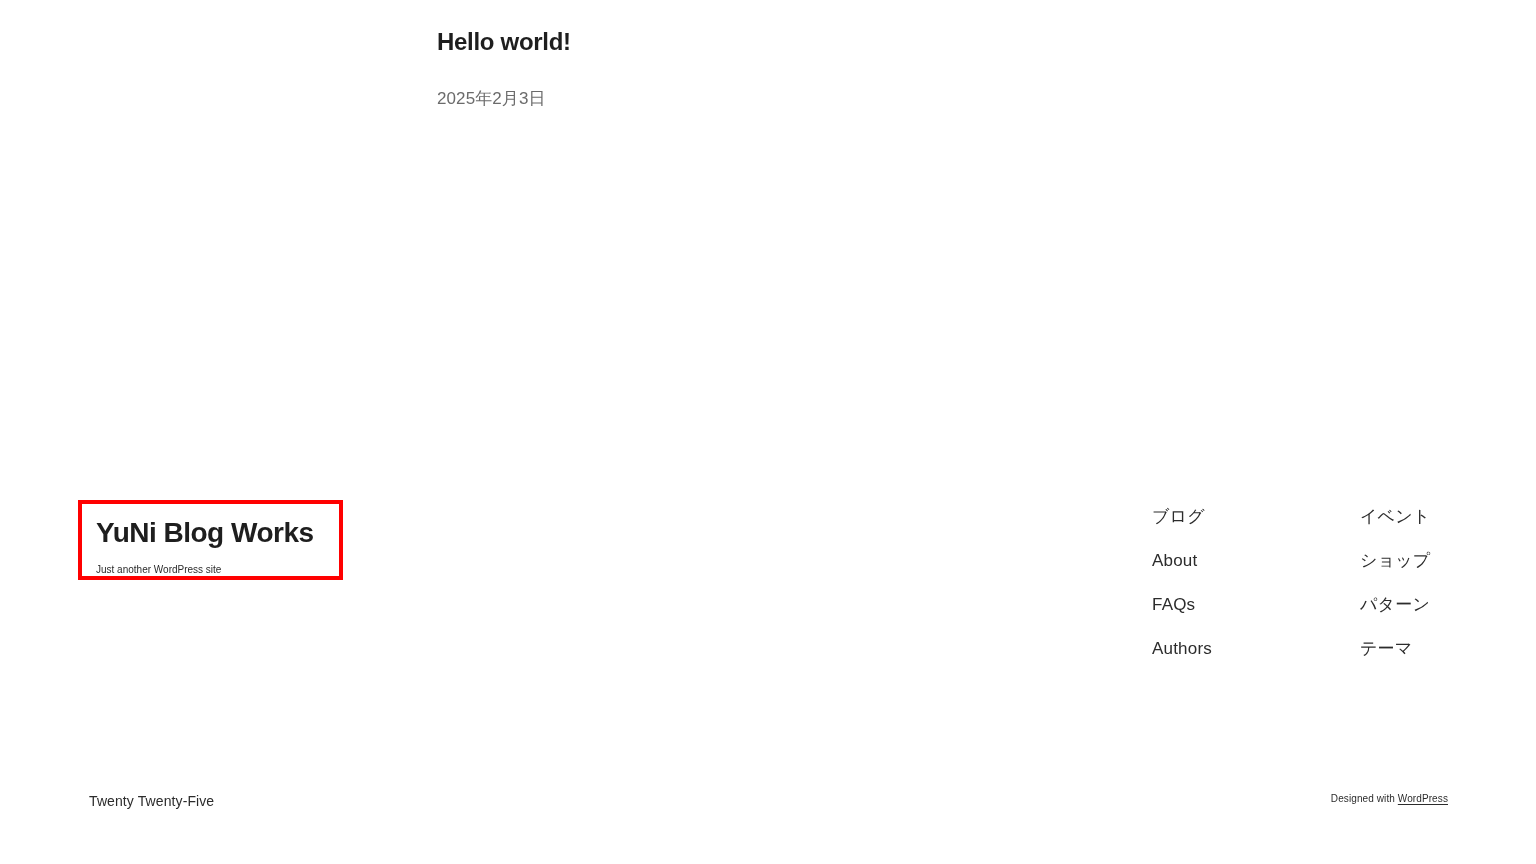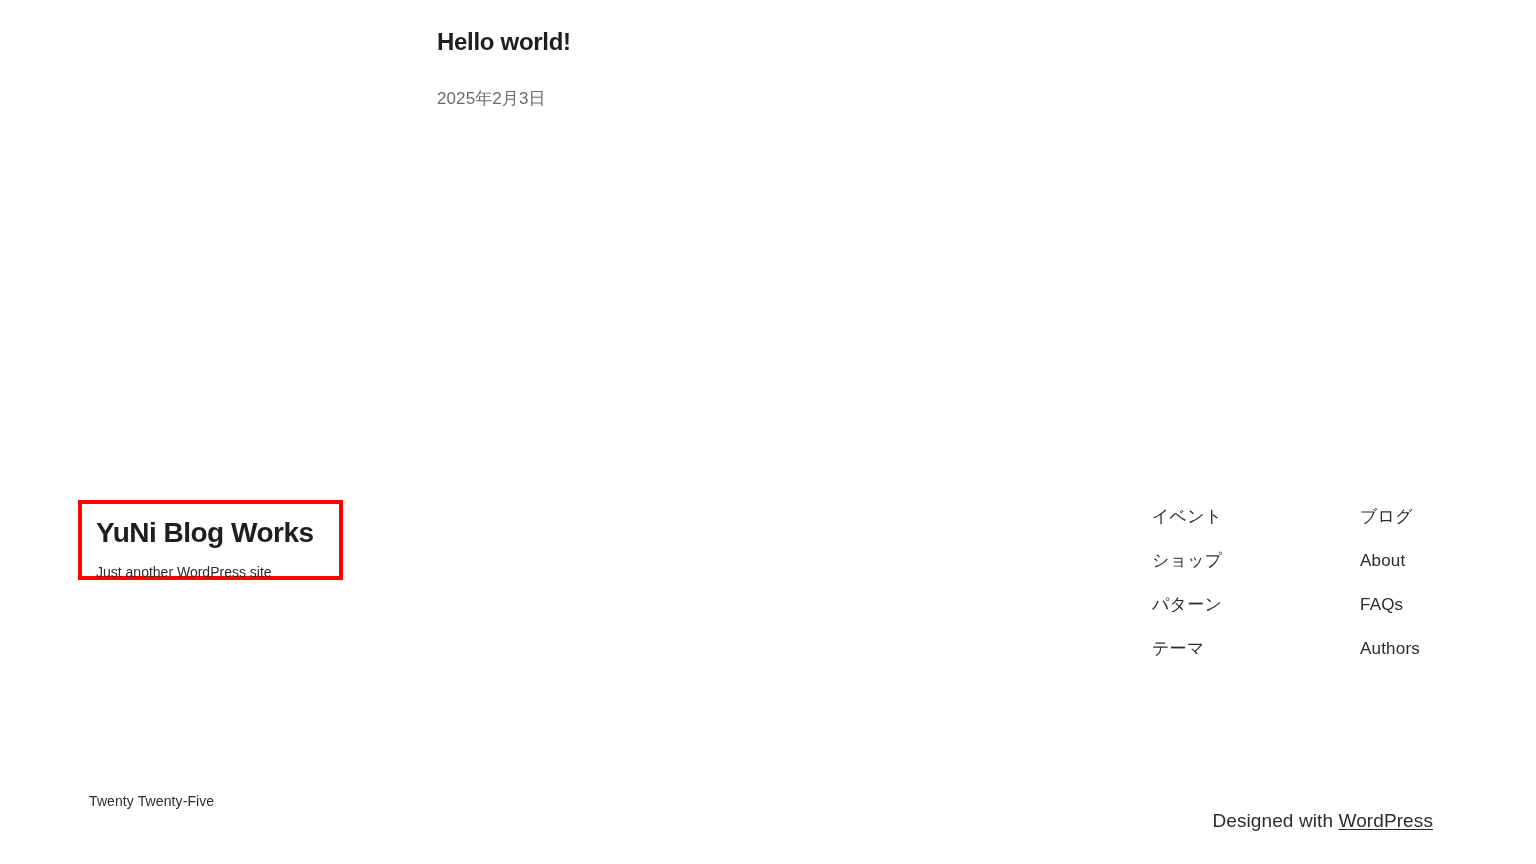--- a/index.html
+++ b/index.html
@@ -80,21 +80,21 @@
     margin: 0;
     font-size: 28px;
     line-height: 1.2;
     font-weight: 700;
     letter-spacing: -0.5px;
     color: #1e1e1e;
     white-space: nowrap;
   }
   .site-tagline {
     margin: 13px 0 15px 0;
-    font-size: 14px;
+    font-size: 10px;
     line-height: 1.3;
     font-weight: 400;
     color: #2c2c2c;
     letter-spacing: 0px;
     white-space: nowrap;
   }
 
   
   .footer-nav {
     position: absolute;
@@ -138,28 +138,27 @@
     left: 89px;
     top: 0;
     font-size: 14px;
     line-height: 1.3;
     color: #2c2c2c;
     letter-spacing: 0.1px;
     text-align: right;
   }
   .footer-credit-right {
     position: absolute;
-    right: 103px;
+    right: 88px;
     top: 0;
-    font-size: 19px;
+    font-size: 10px;
     line-height: 1.3;
     color: #2c2c2c;
     letter-spacing: 0.1px;
     white-space: nowrap;
-    margin-top: 17px;
   }
   .footer-credit-right .wp-link {
     color: #2c2c2c;
     text-decoration: underline;
     text-underline-offset: 2px;
   }
 </style>
 </head>
 <body>
 
@@ -171,35 +170,35 @@
   </main>
 
   <footer class="site-footer">
 
     <div class="site-identity" style="border-color: rgb(255, 0, 0);">
       <div class="site-title">YuNi Blog Works</div>
       <div class="site-tagline">Just another WordPress site</div>
     </div>
 
     <nav class="footer-nav">
+
+      <div class="footer-nav-col">
+        <a class="footer-nav-item" href="#">ブログ</a>
+        <a class="footer-nav-item" href="#">About</a>
+        <a class="footer-nav-item" href="#">FAQs</a>
+        <a class="footer-nav-item" href="#">Authors</a>
+      </div>
 
       <div class="footer-nav-col">
         <a class="footer-nav-item" href="#">イベント</a>
         <a class="footer-nav-item" href="#">ショップ</a>
         <a class="footer-nav-item" href="#">パターン</a>
         <a class="footer-nav-item" href="#">テーマ</a>
       </div>
 
-      <div class="footer-nav-col">
-        <a class="footer-nav-item" href="#">ブログ</a>
-        <a class="footer-nav-item" href="#">About</a>
-        <a class="footer-nav-item" href="#">FAQs</a>
-        <a class="footer-nav-item" href="#">Authors</a>
-      </div>
-
     </nav>
 
     <div class="footer-bottom">
       <div class="footer-credit-left">Twenty Twenty-Five</div>
       <div class="footer-credit-right"><span>Designed with </span><a class="wp-link" href="#">WordPress</a></div>
     </div>
 
   </footer>
 
 </div>

